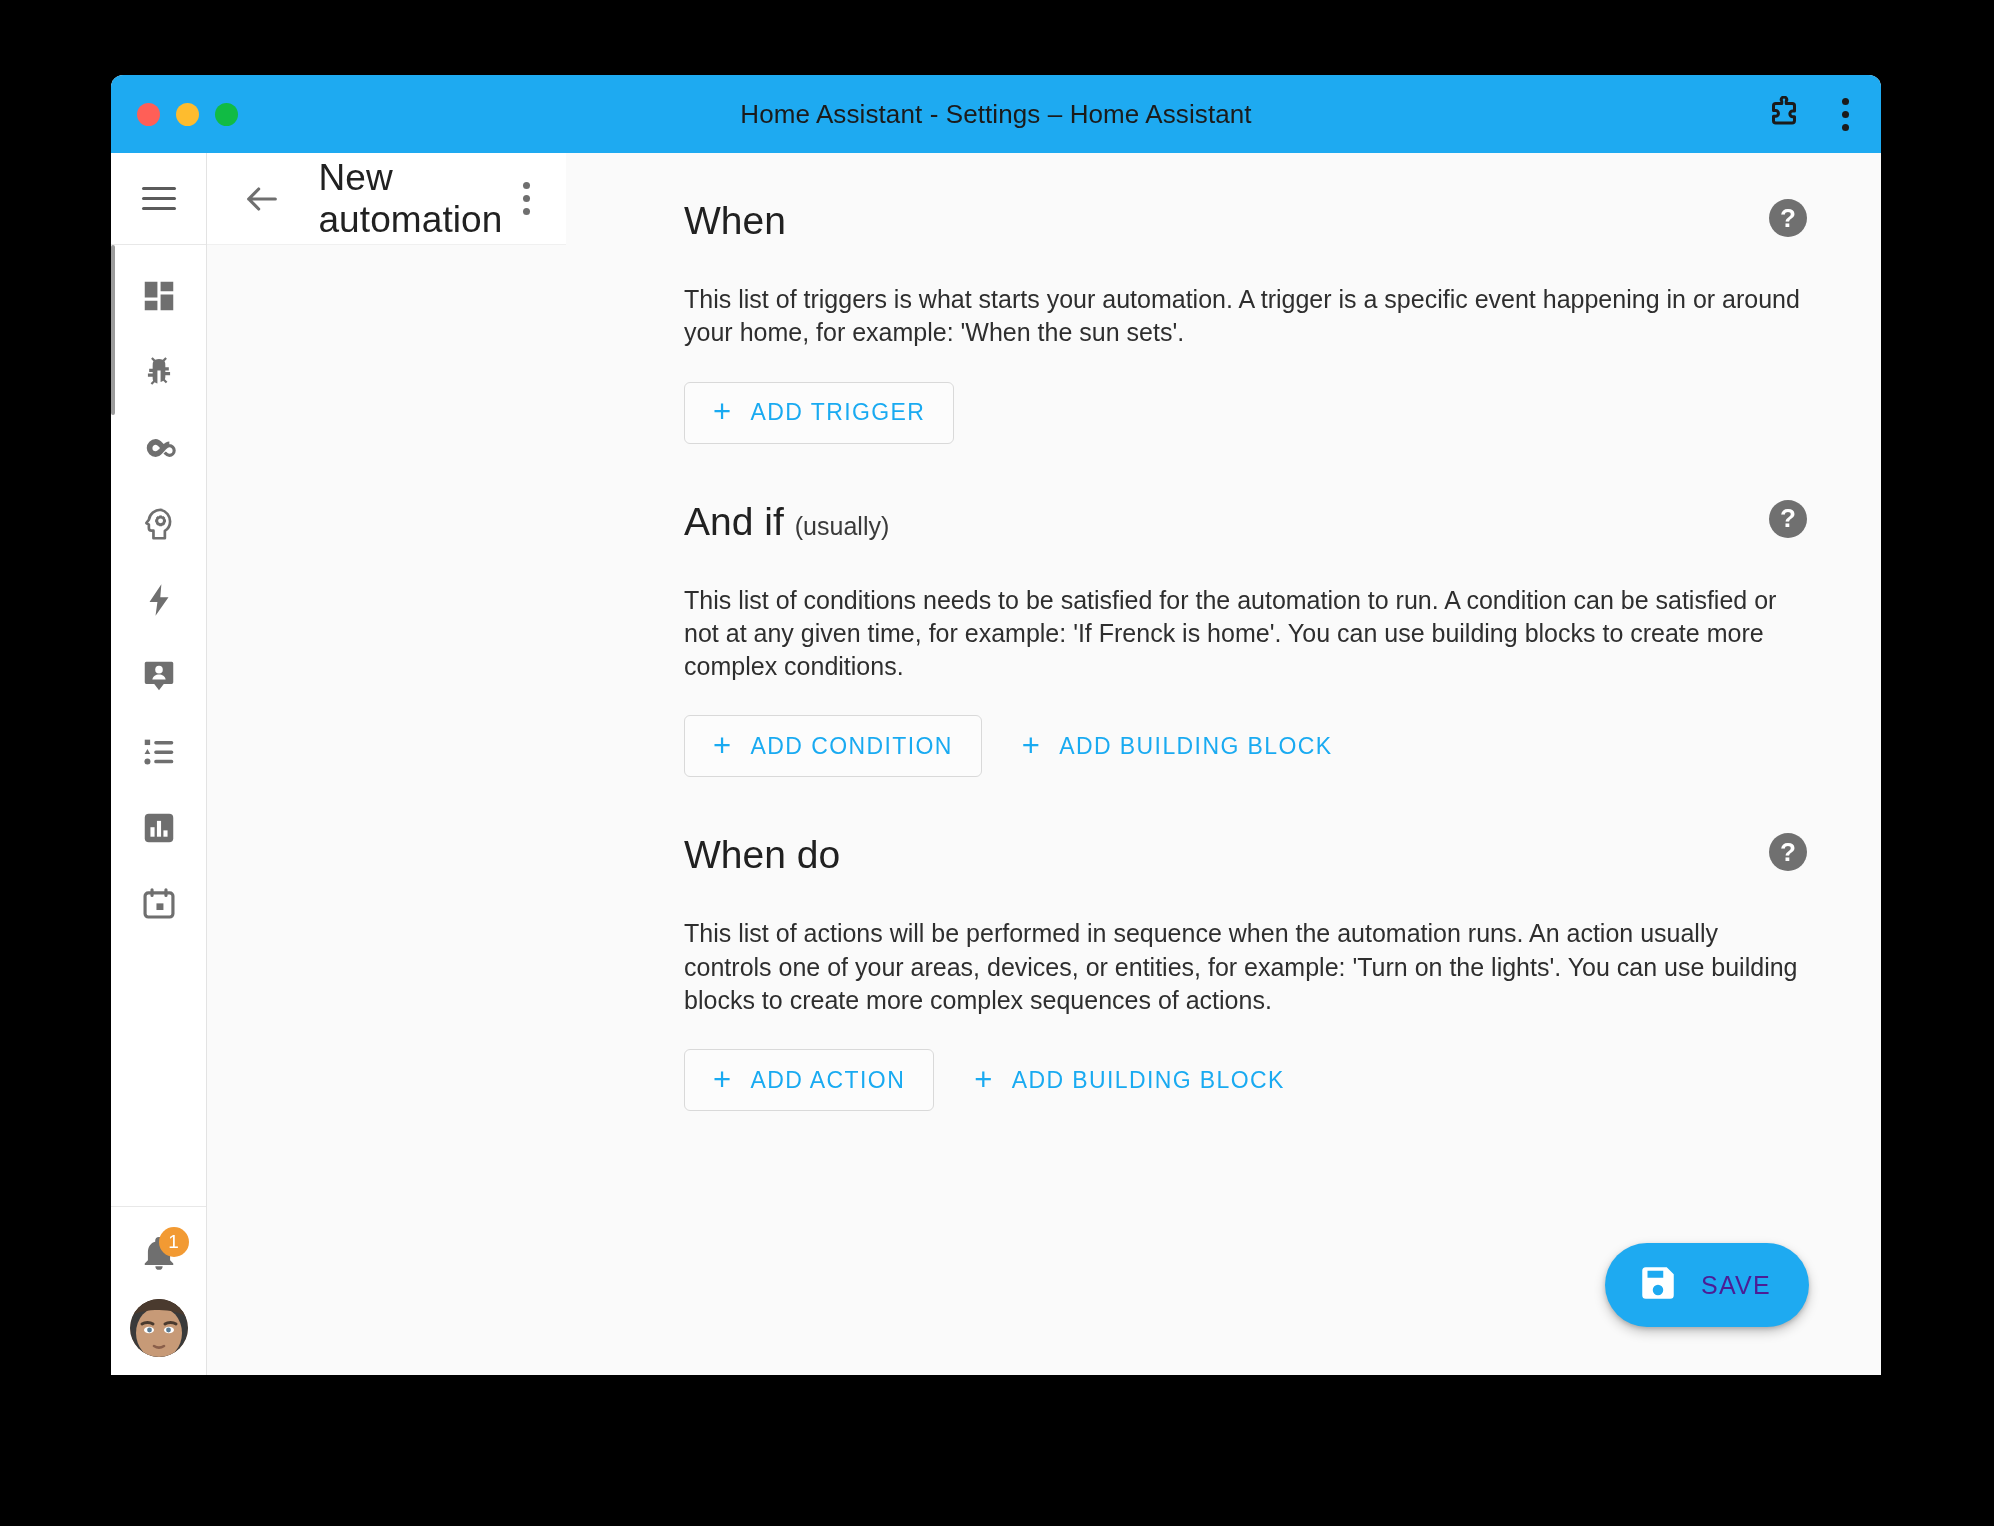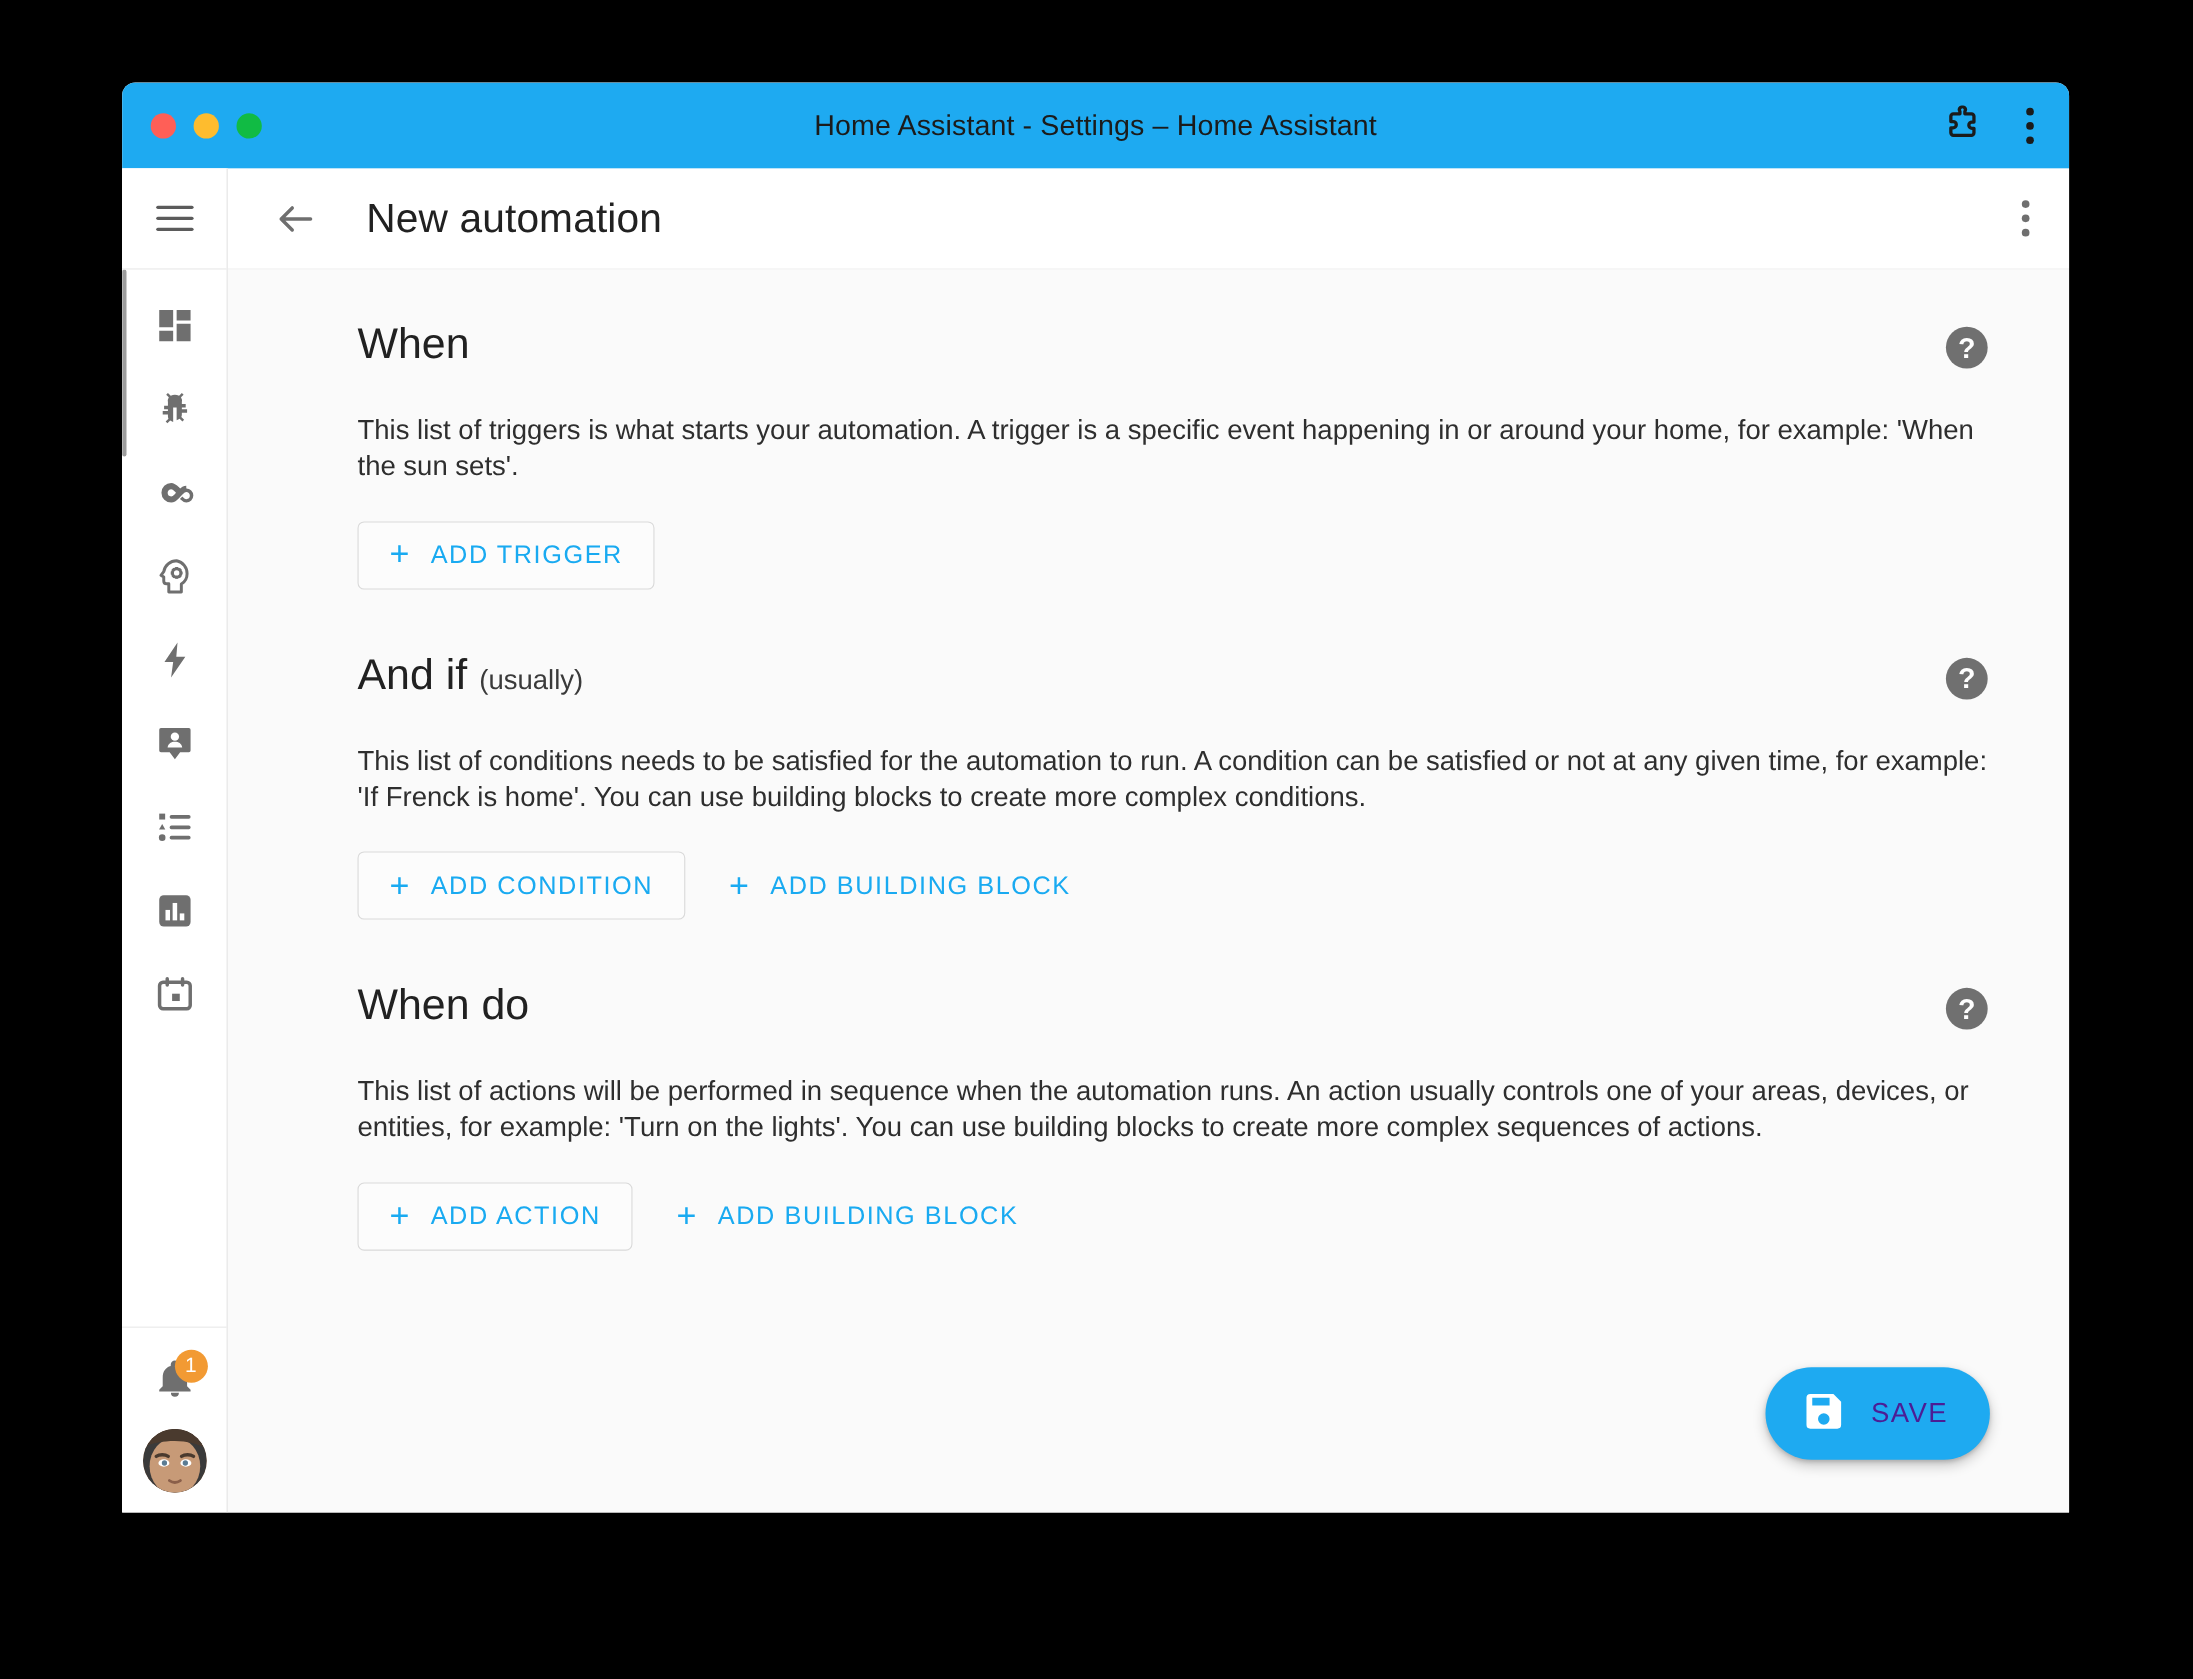--- a/index.html
+++ b/index.html
@@ -141,21 +141,21 @@
   }
   .avatar {
     width: 58px; height: 58px; border-radius: 50%;
     overflow: hidden;
     background: #8a6a52;
     position: relative;
   }
   .avatar svg { display:block; }
 
   
-  .main { flex: 1; display: flex; flex-direction: column; min-width: 0; background: #fafafa; }
+  .main { flex: 1; display: flex; flex-direction: row; min-width: 0; background: #fafafa; }
 
   .toolbar {
     height: 92px;
     flex: 0 0 92px;
     background: #ffffff;
     display: flex;
     align-items: center;
     padding: 0 30px 0 34px;
     border-bottom: 1px solid #f0f0f0;
   }
@@ -178,21 +178,21 @@
     flex: 1;
     overflow: hidden;
     padding: 46px 0 0 0;
     position: relative;
   }
   .inner { padding: 0 74px 0 118px; }
 
   .section { margin-bottom: 56px; }
   .section-head {
     display: flex;
-    align-items: flex-end;
+    align-items: flex-start;
     justify-content: space-between;
   }
   .section-title {
     font-size: 39px;
     color: #212121;
     font-weight: 400;
     display: flex;
     align-items: baseline;
     gap: 11px;
   }

